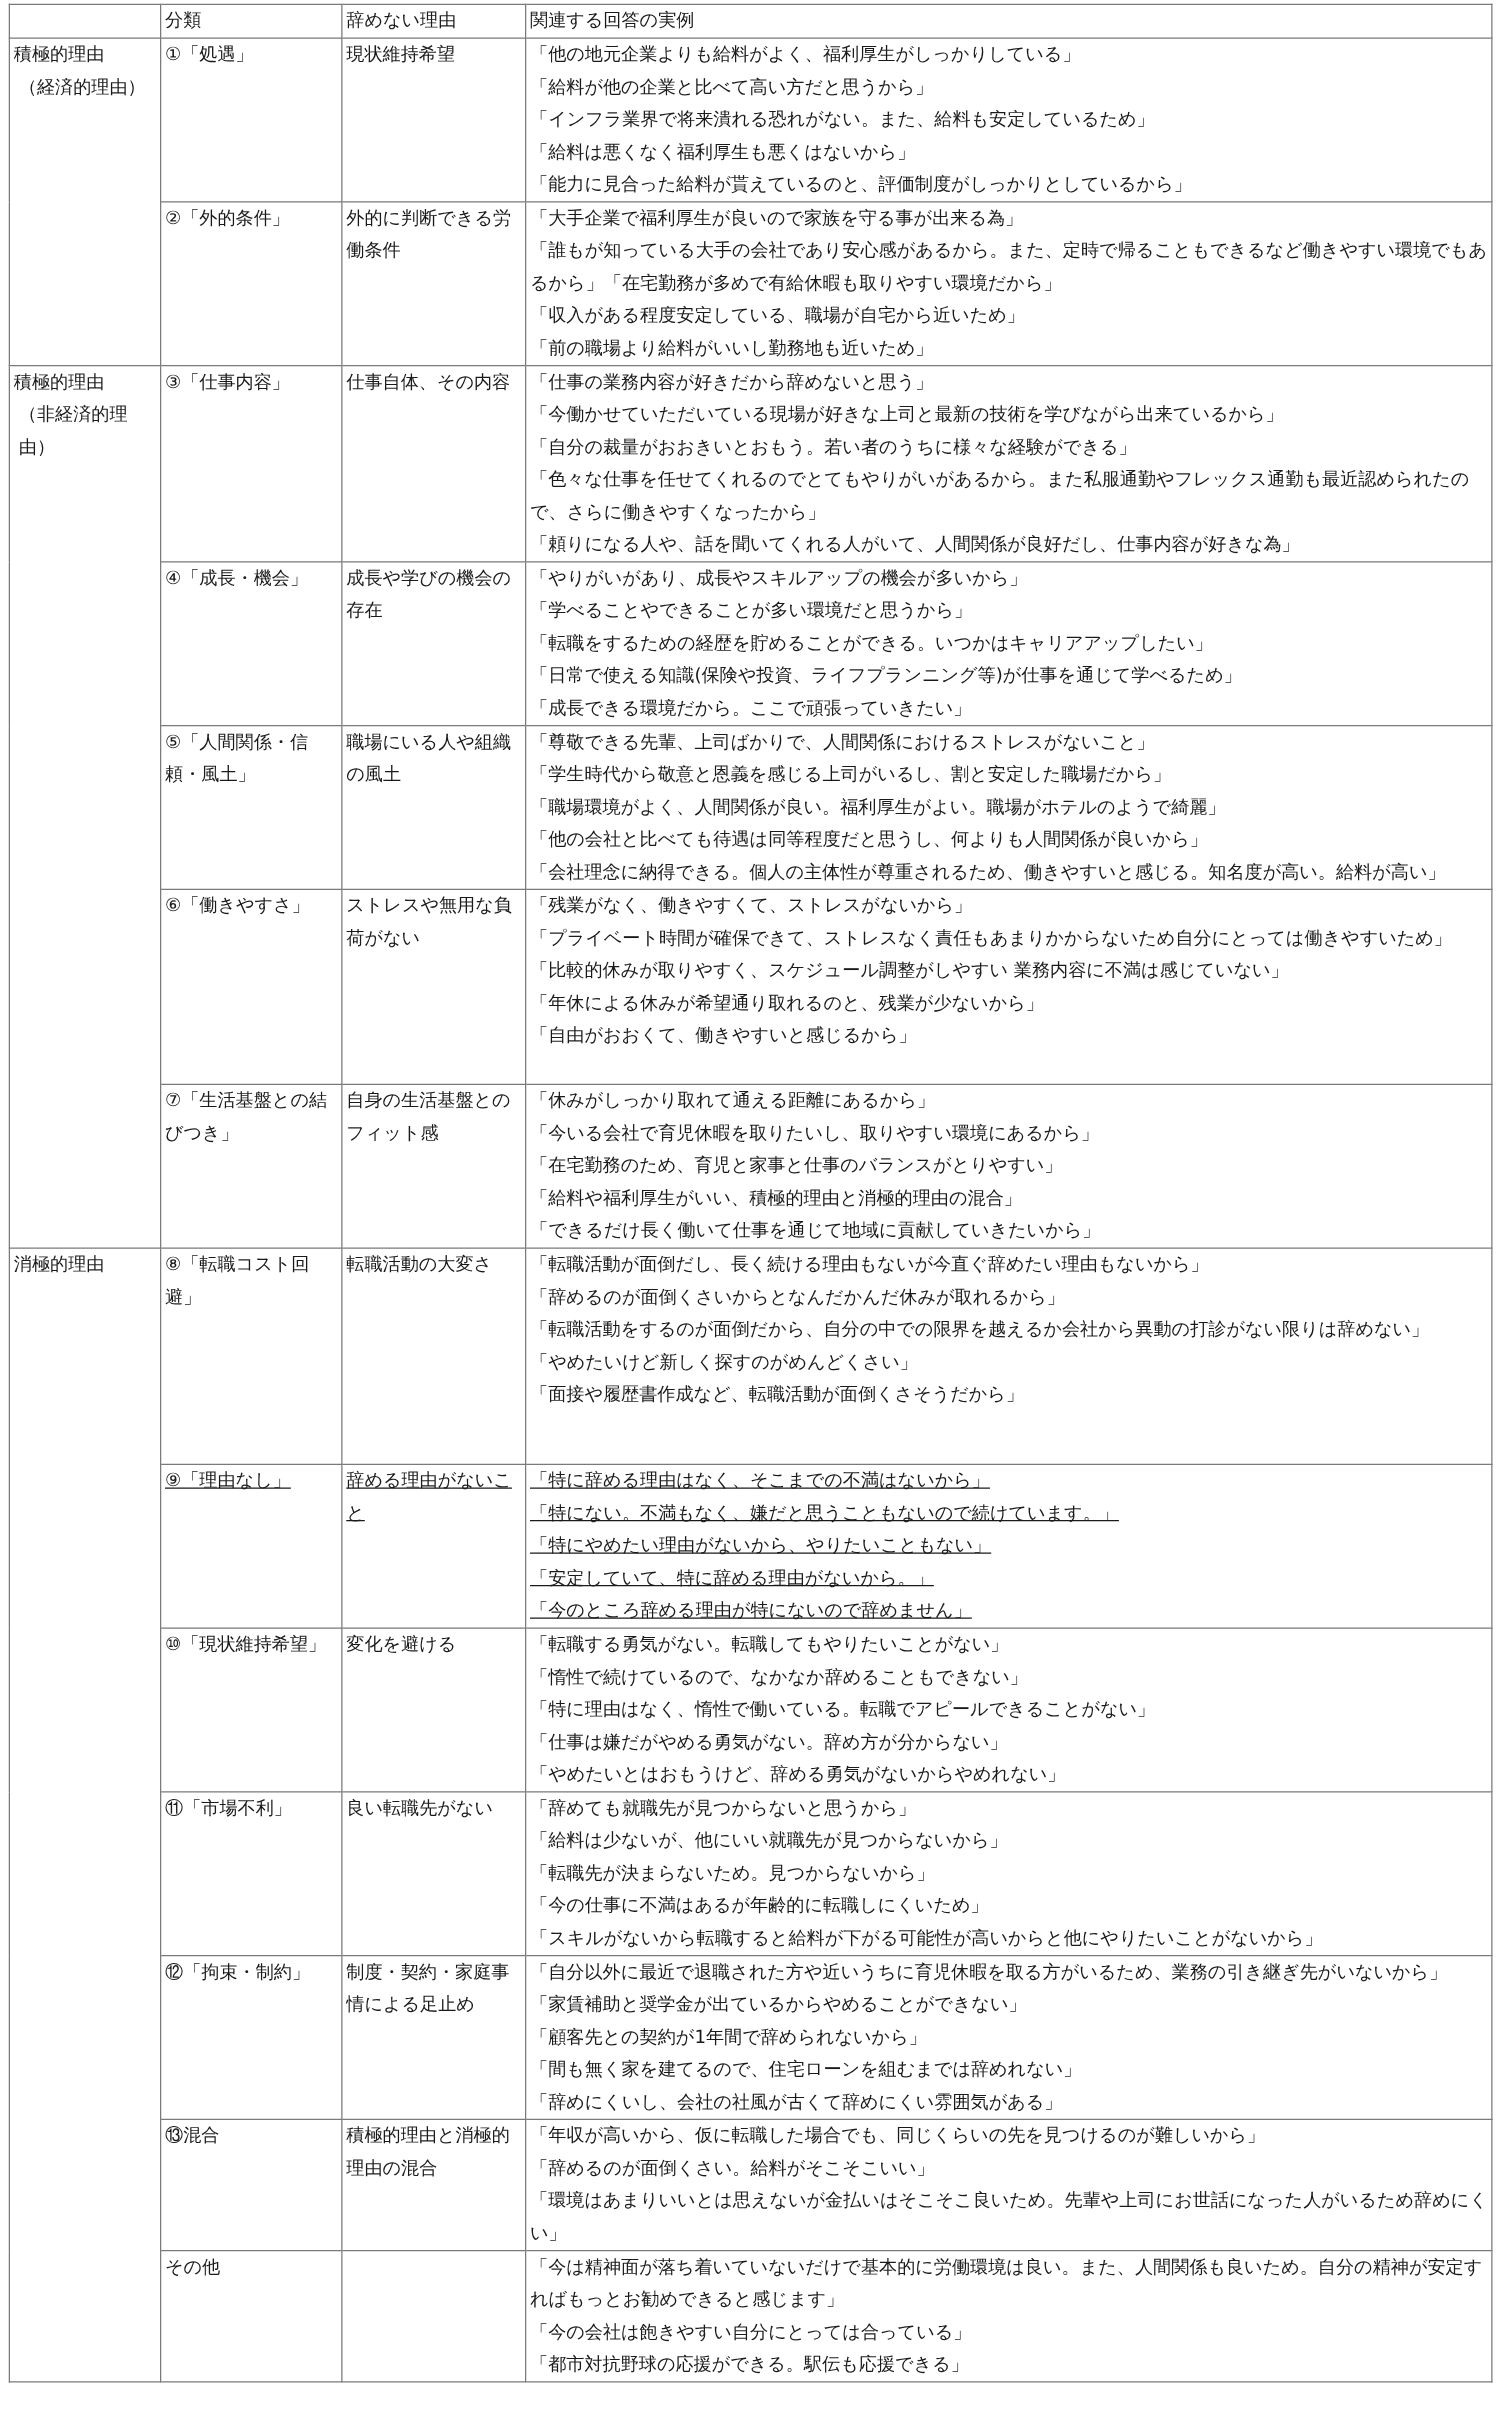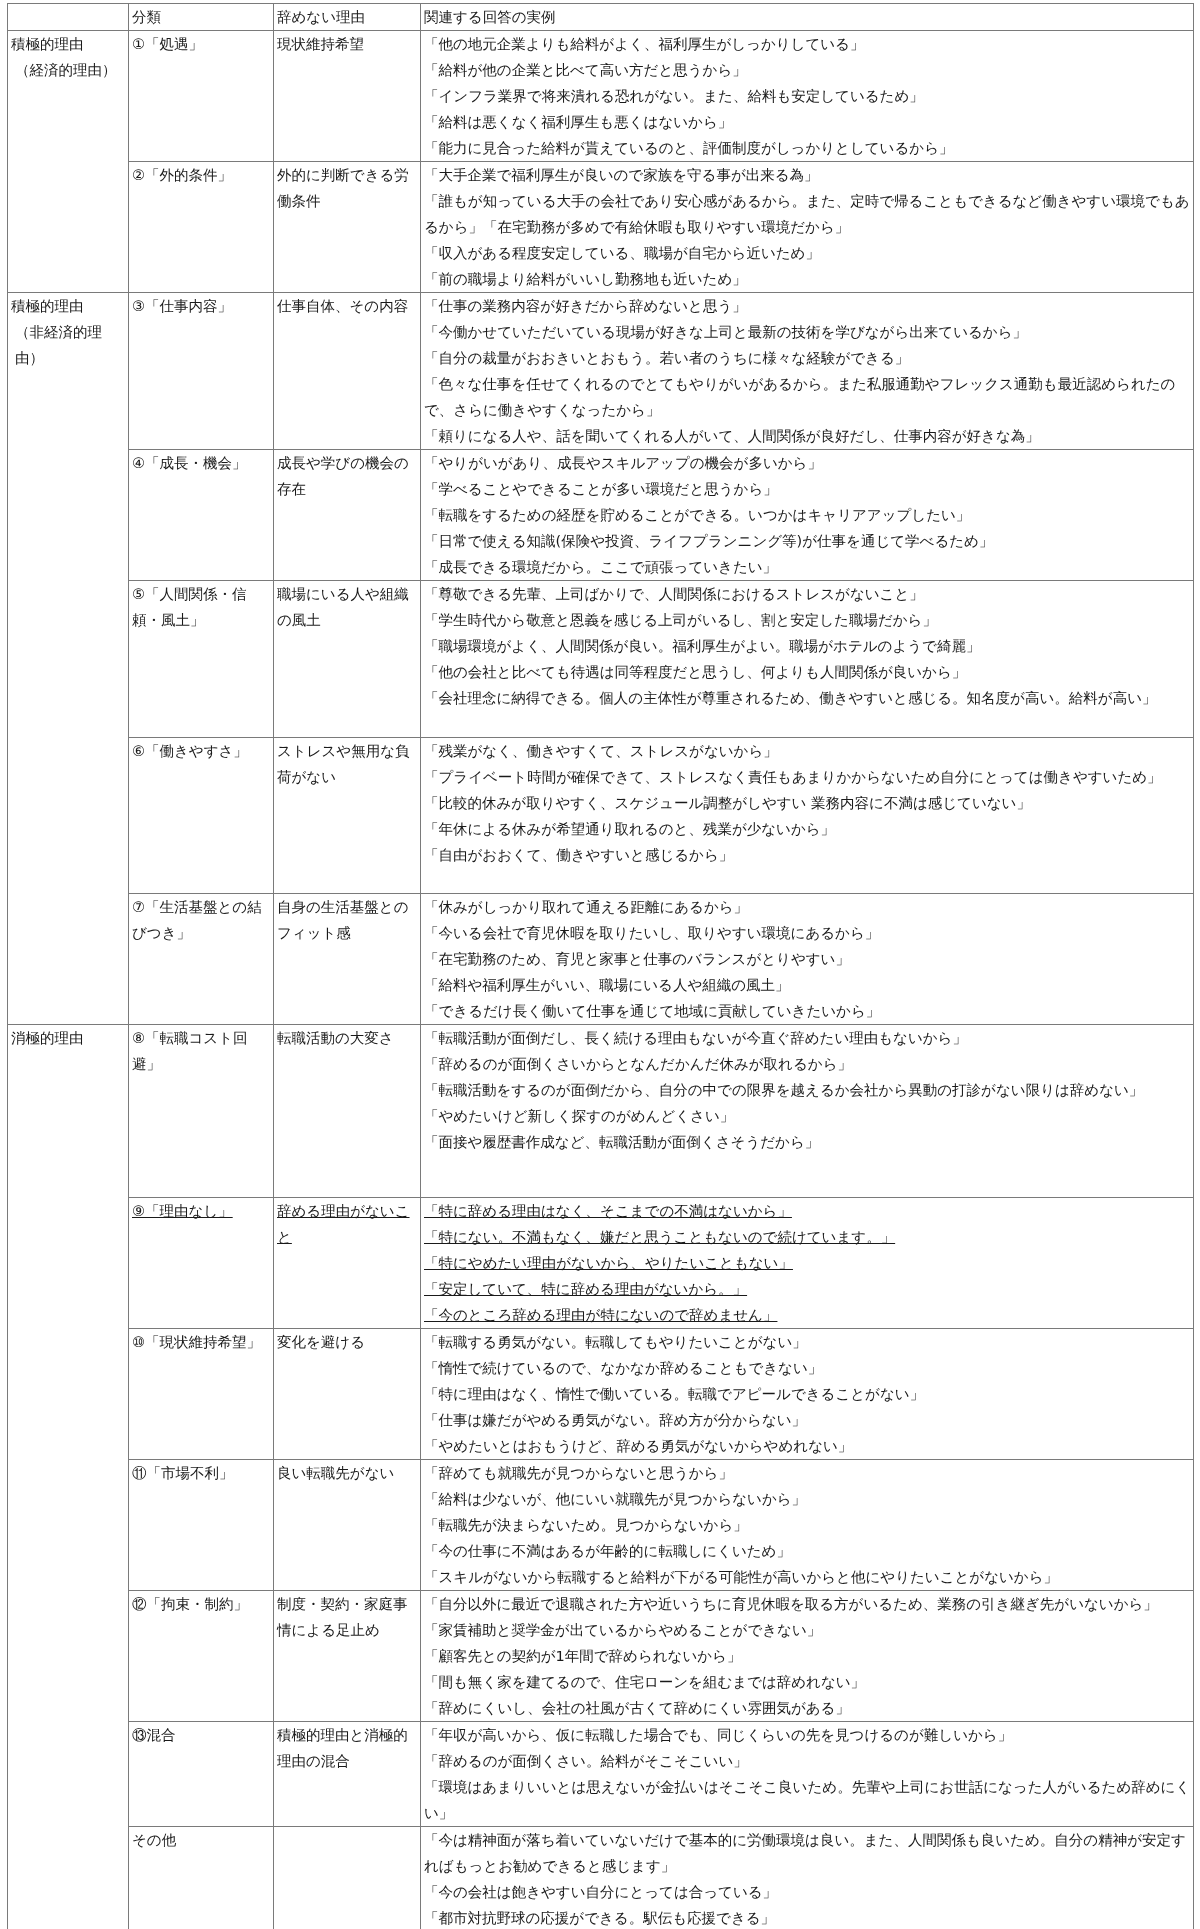--- a/index.html
+++ b/index.html
@@ -71,21 +71,21 @@
         <td>④「成長・機会」</td>
         <td>成長や学びの機会の存在</td>
         <td>
           <span class="ex">「やりがいがあり、成長やスキルアップの機会が多いから」</span>
           <span class="ex">「学べることやできることが多い環境だと思うから」</span>
           <span class="ex">「転職をするための経歴を貯めることができる。いつかはキャリアアップしたい」</span>
           <span class="ex">「日常で使える知識(保険や投資、ライフプランニング等)が仕事を通じて学べるため」</span>
           <span class="ex">「成長できる環境だから。ここで頑張っていきたい」</span>
         </td>
       </tr>
-      <tr style="height: 157px;">
+      <tr style="height: 131px;">
         <td>⑤「人間関係・信頼・風土」</td>
         <td>職場にいる人や組織の風土</td>
         <td>
           <span class="ex">「尊敬できる先輩、上司ばかりで、人間関係におけるストレスがないこと」</span>
           <span class="ex">「学生時代から敬意と恩義を感じる上司がいるし、割と安定した職場だから」</span>
           <span class="ex">「職場環境がよく、人間関係が良い。福利厚生がよい。職場がホテルのようで綺麗」</span>
           <span class="ex">「他の会社と比べても待遇は同等程度だと思うし、何よりも人間関係が良いから」</span>
           <span class="ex">「会社理念に納得できる。個人の主体性が尊重されるため、働きやすいと感じる。知名度が高い。給料が高い」</span>
         </td>
       </tr>
@@ -100,21 +100,21 @@
           <span class="ex">「自由がおおくて、働きやすいと感じるから」</span>
         </td>
       </tr>
       <tr style="height: 130px;">
         <td>⑦「生活基盤との結びつき」</td>
         <td>自身の生活基盤とのフィット感</td>
         <td>
           <span class="ex">「休みがしっかり取れて通える距離にあるから」</span>
           <span class="ex">「今いる会社で育児休暇を取りたいし、取りやすい環境にあるから」</span>
           <span class="ex">「在宅勤務のため、育児と家事と仕事のバランスがとりやすい」</span>
-          <span class="ex">「給料や福利厚生がいい、職場にいる人や組織の風土」</span>
+          <span class="ex">「給料や福利厚生がいい、積極的理由と消極的理由の混合」</span>
           <span class="ex">「できるだけ長く働いて仕事を通じて地域に貢献していきたいから」</span>
         </td>
       </tr>
       <tr style="height: 173px;">
         <td class="grp" rowspan="7"><span>消極的理由</span><span class="sub"></span></td>
         <td>⑧「転職コスト回避」</td>
         <td>転職活動の大変さ</td>
         <td>
           <span class="ex">「転職活動が面倒だし、長く続ける理由もないが今直ぐ辞めたい理由もないから」</span>
           <span class="ex">「辞めるのが面倒くさいからとなんだかんだ休みが取れるから」</span>

